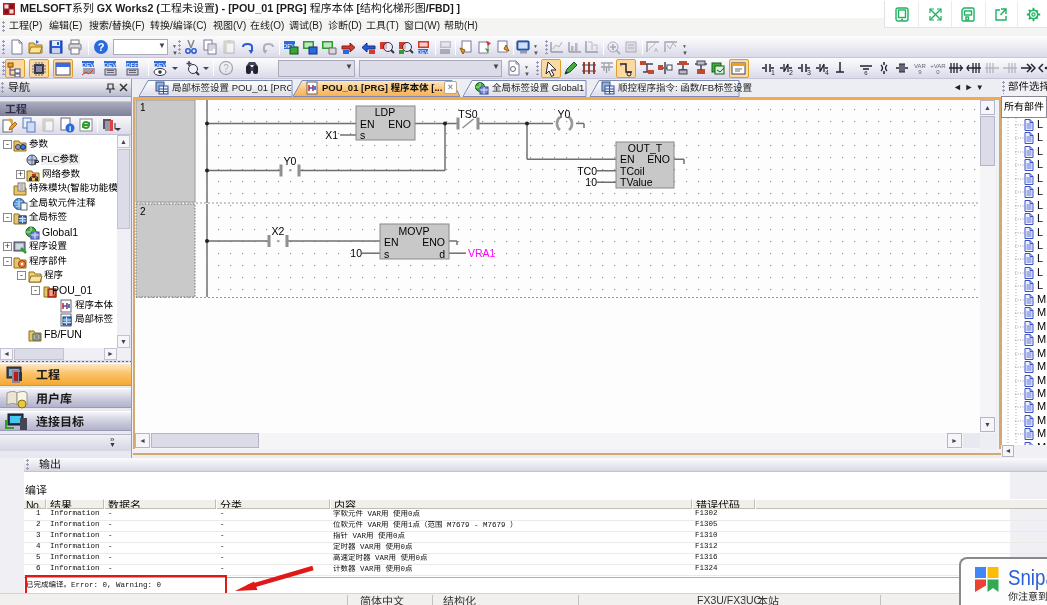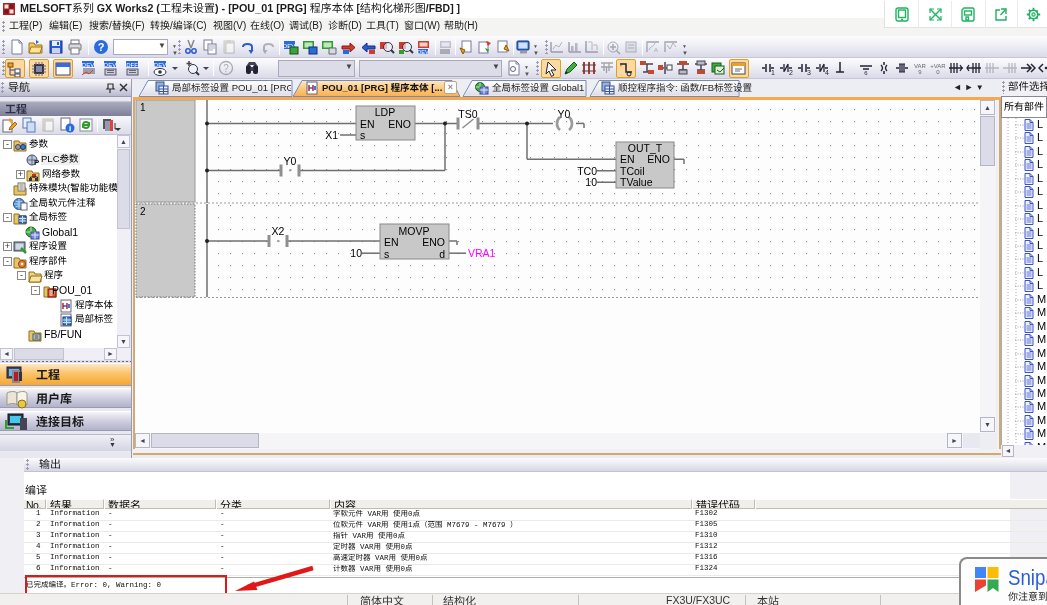--- a/index.html
+++ b/index.html
@@ -1689,21 +1689,21 @@
     </svg>
   <div class="abs" style="left:432px;top:1px;width:1px;height:10px;background:#c5c2bc;"></div>
   <svg class="abs" style="left:443px;top:1px;" width="34" height="15">
       <g fill="#333">
         <use href="#g10" transform="translate(0.0,10) scale(0.0110,-0.0110)"></use>
         <use href="#g11" transform="translate(11.0,10) scale(0.0110,-0.0110)"></use>
         <use href="#g12" transform="translate(22.0,10) scale(0.0110,-0.0110)"></use>
       </g>
     </svg>
   <div class="abs" style="left:578px;top:1px;width:1px;height:10px;background:#c5c2bc;"></div>
-  <span class="abs" style="left:640px;top:1px;padding-left:26px;">FX3U/FX3UC</span>
+  <span class="abs" style="left:671px;top:1px;padding-left:26px;">FX3U/FX3UC</span>
   <div class="abs" style="left:745px;top:1px;width:1px;height:10px;background:#c5c2bc;"></div>
   <svg class="abs" style="left:757px;top:1px;" width="23" height="15">
       <g fill="#333">
         <use href="#g8" transform="translate(0.0,10) scale(0.0110,-0.0110)"></use>
         <use href="#g116" transform="translate(11.0,10) scale(0.0110,-0.0110)"></use>
       </g>
     </svg>
   <div class="abs" style="left:880px;top:1px;width:1px;height:10px;background:#c5c2bc;"></div>
 </div>
 

